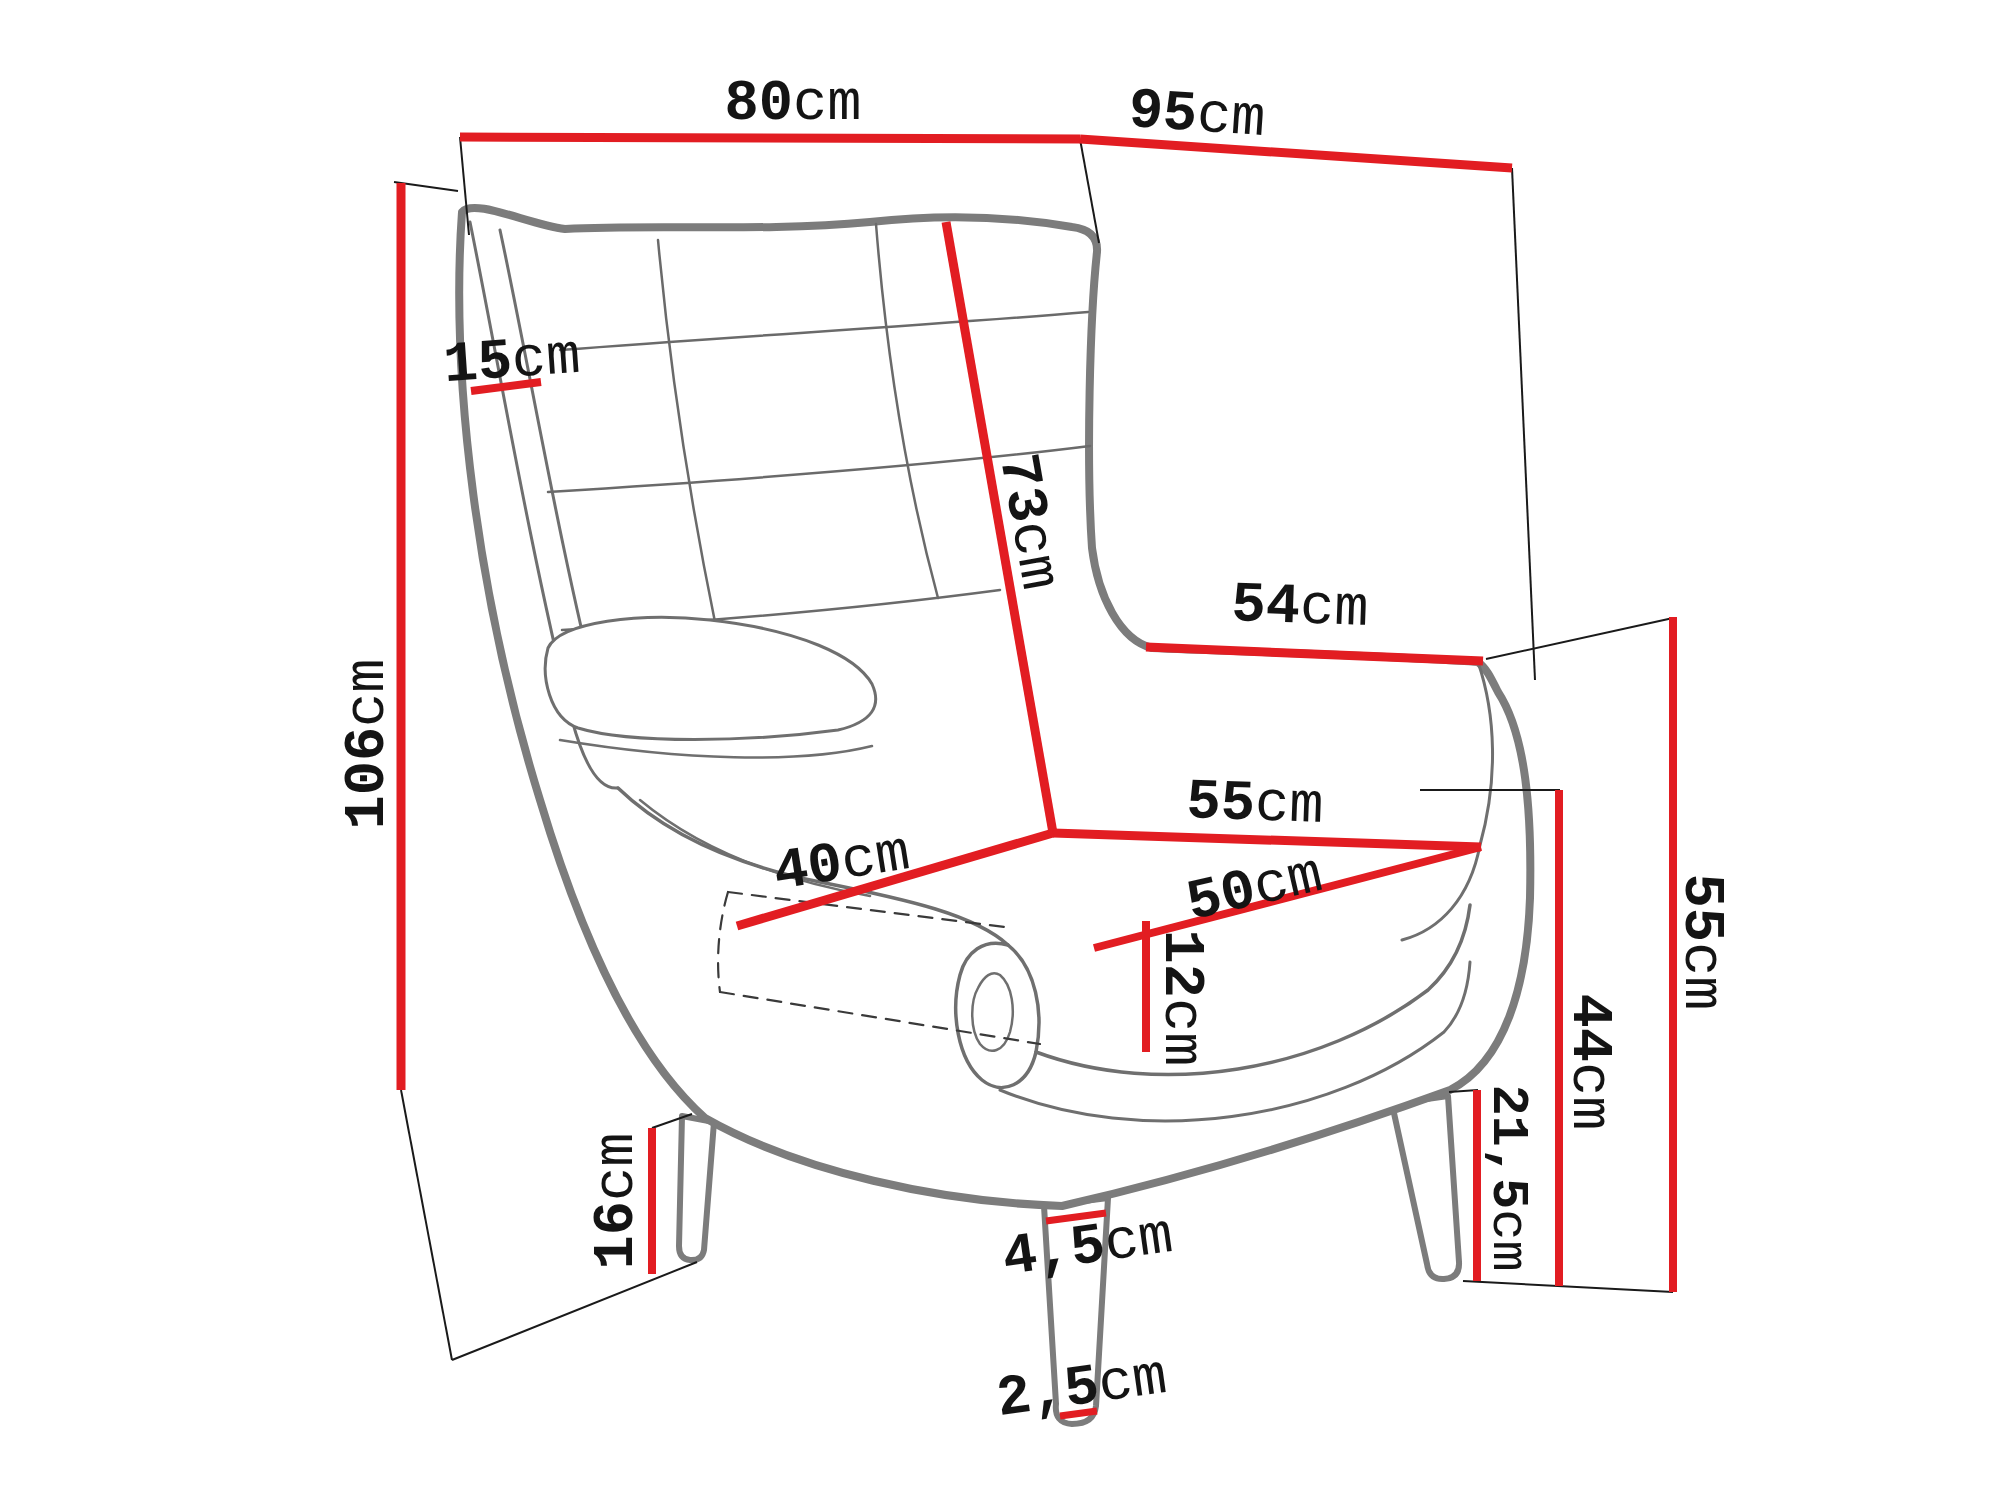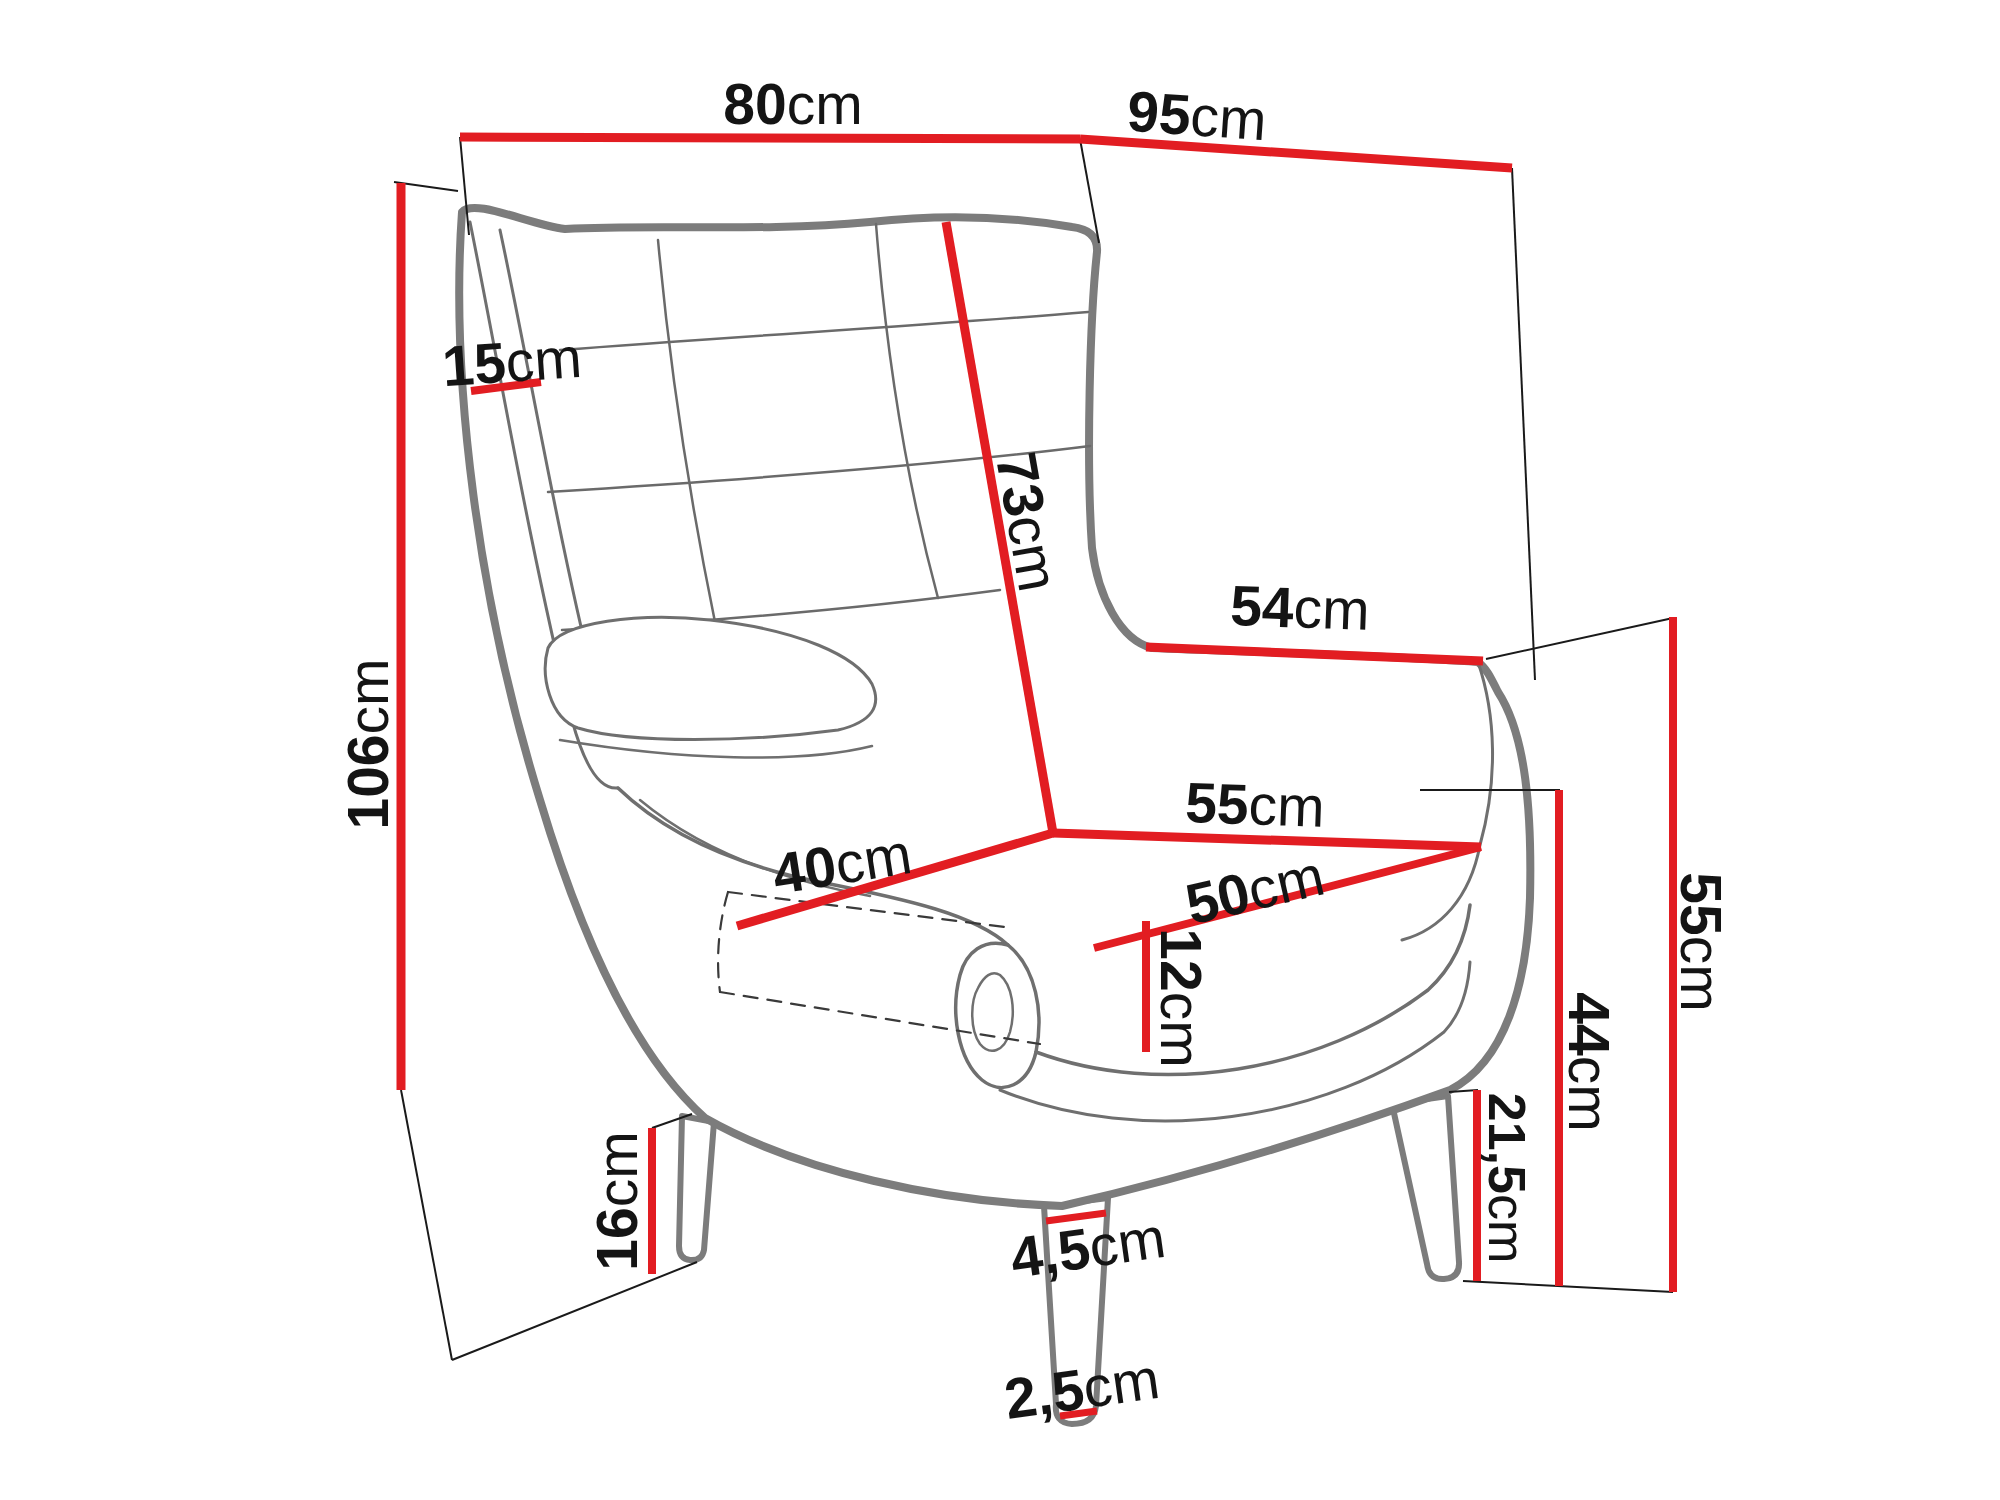--- a/index.html
+++ b/index.html
@@ -1,21 +1,21 @@
 <!DOCTYPE html>
 <html><head>
 <meta charset="utf-8">
 <style>
   html,body{margin:0;padding:0;background:#ffffff;}
   .stage{
     position:relative;
     width:2000px;height:1500px;
     background:#ffffff;
     overflow:hidden;
-    font-family:Liberation Sans, sans-serif;
+    font-family:Liberation Mono, monospace;
   }
   .stage svg{position:absolute;left:0;top:0;width:100%;height:100%;}
   .dim{
     position:absolute;
     white-space:nowrap;
     color:#141414;
     font-size:57px;
     line-height:1;
     transform:translate(-50%,-50%) rotate(var(--rot,0deg));
     transform-origin:center center;

